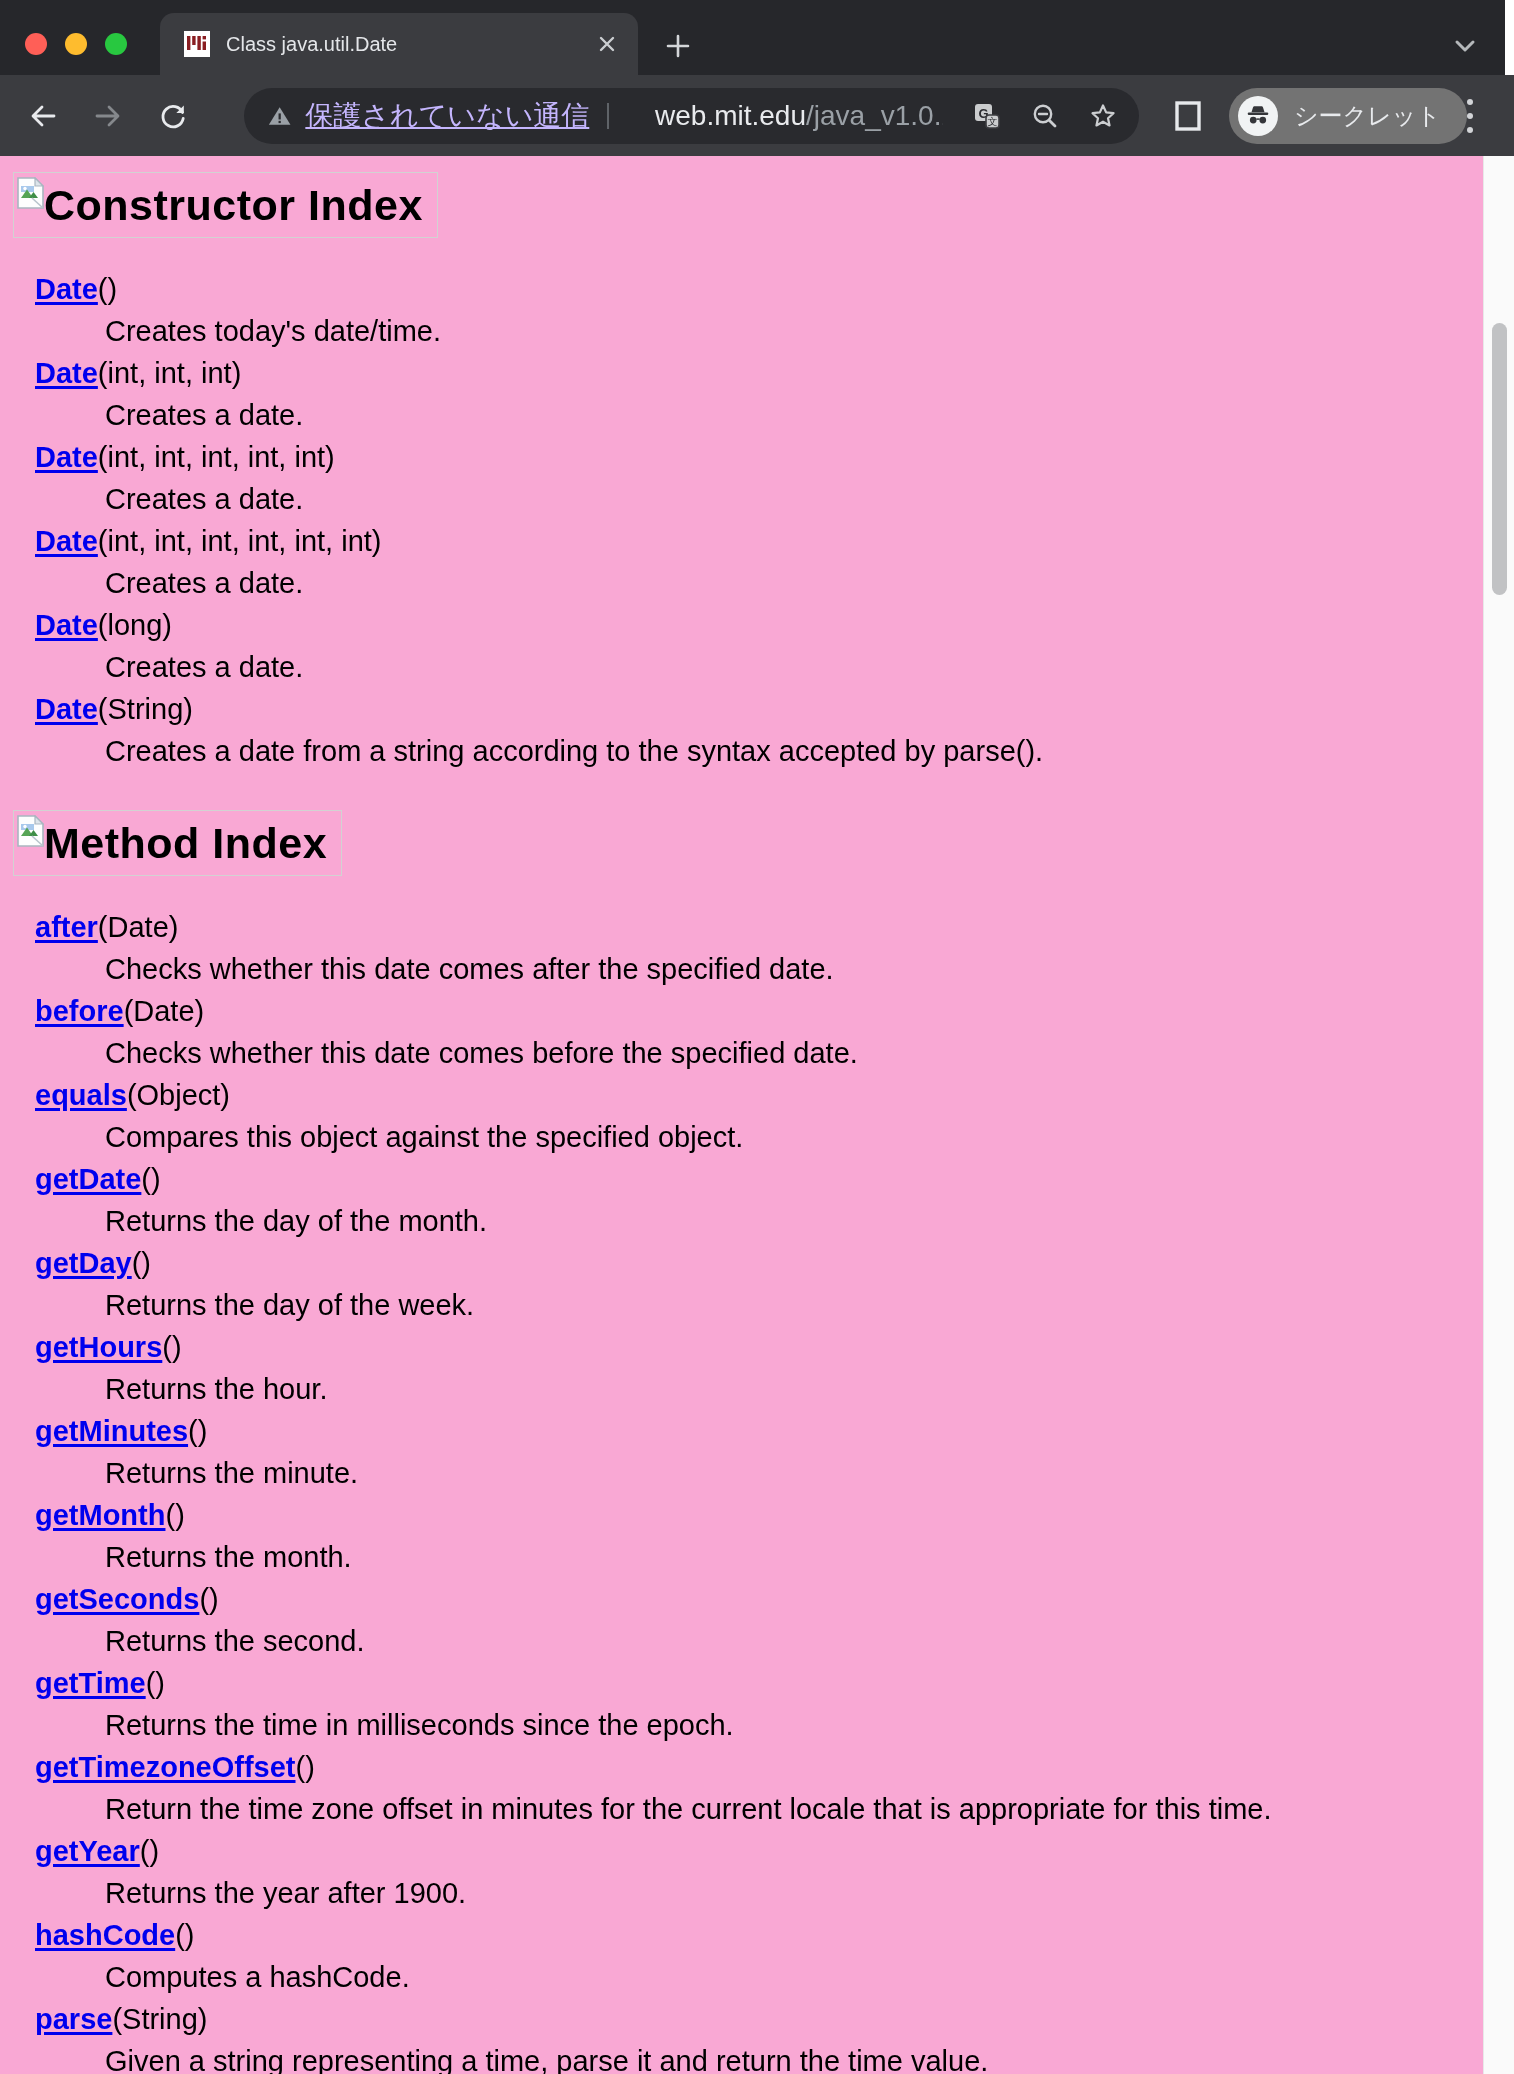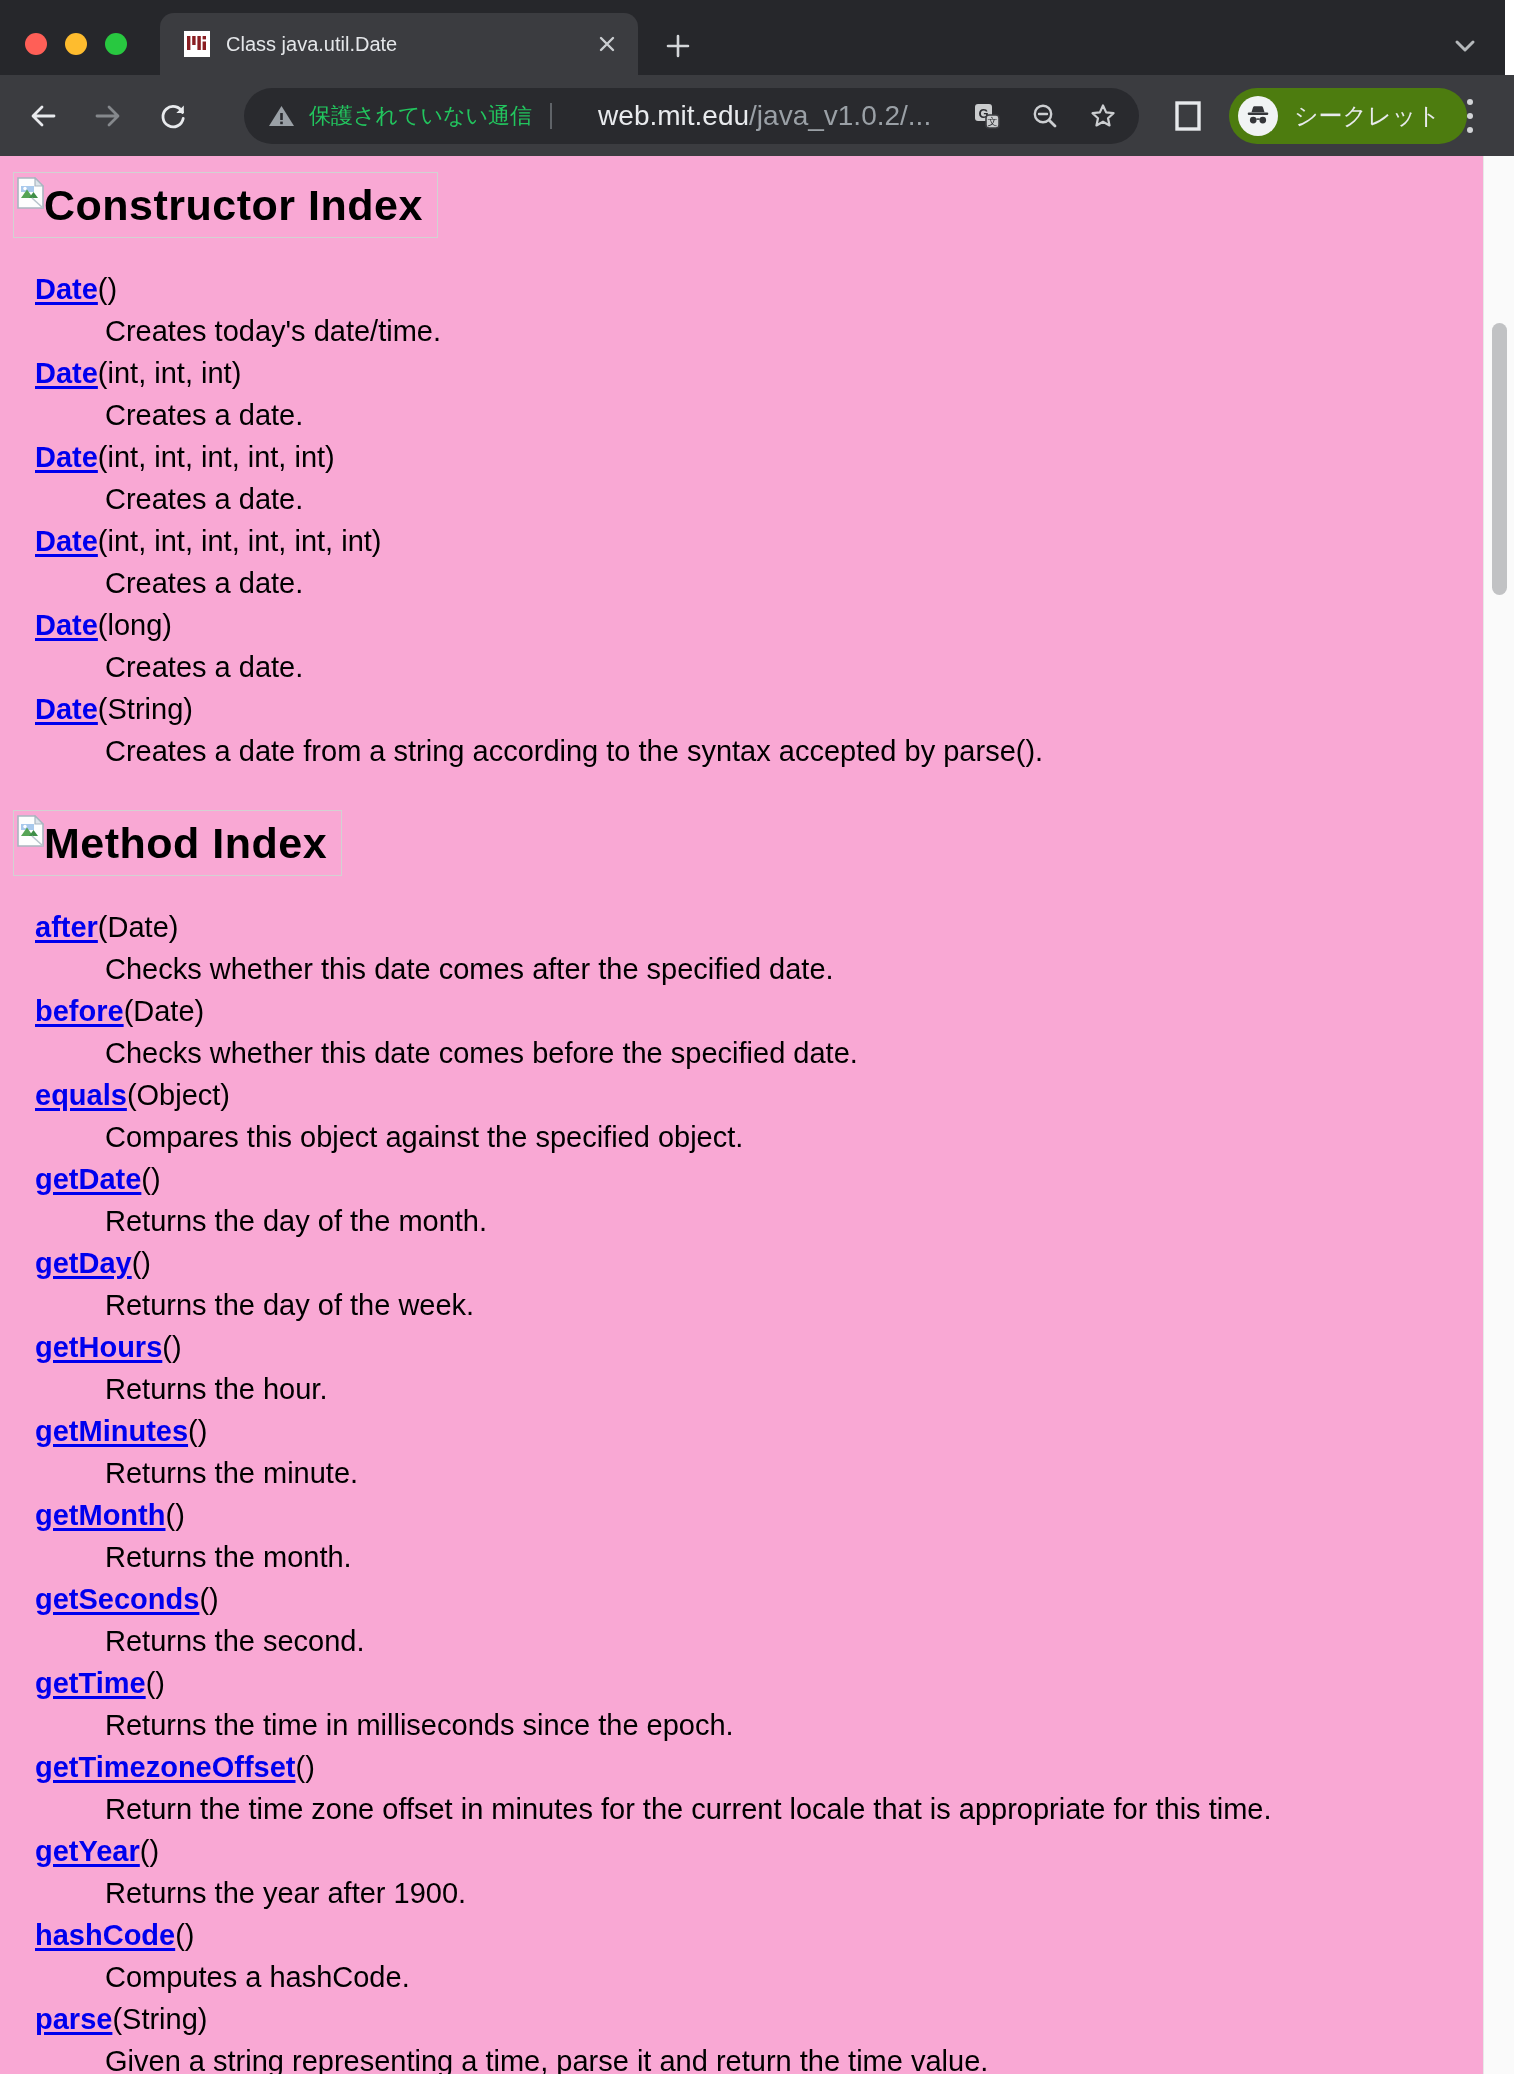--- a/index.html
+++ b/index.html
@@ -34,34 +34,34 @@
     position:absolute; top:75px; left:0; right:0; height:81px; background:#3b3c40;
     display:flex; align-items:center; padding-left:27px;
   }
   .nav-btn { width:32px; height:32px; margin-right:33px; flex:0 0 auto;
     display:flex; align-items:center; justify-content:center; }
 
   .omnibox {
     margin-left:22px; width:895px; height:56px; border-radius:28px; background:#292a2e;
     display:flex; align-items:center; padding:0 22px 0 24px; flex:0 0 auto;
   }
-  .sec-text { color:#22c55e; font-size:22px; margin-left:14px; white-space:nowrap; }
+  .sec-text { color:#c4b5fd; font-size:28px; margin-left:14px; white-space:nowrap;text-decoration:underline; }
   .url-divider { width:2px; height:26px; background:#5f6368; margin:0 18px; }
   .url-text { font-size:28px; white-space:nowrap; overflow:hidden;margin-left:28px; }
   .url-host { color:#e8eaed; }
   .url-path { color:#9aa0a6; }
   .omni-spacer { flex:1; }
   .omni-icon { width:28px; height:28px; margin-left:30px; flex:0 0 auto;
     display:flex; align-items:center; justify-content:center; }
 
   .sidepanel-btn { margin-left:36px; width:32px; height:32px;
     display:flex; align-items:center; justify-content:center; }
 
   .incognito-badge {
-    margin-left:28px; height:56px; border-radius:28px; background:#4d7c0f;
+    margin-left:28px; height:56px; border-radius:28px; background:#737373;
     display:flex; align-items:center; padding:0 26px 0 9px; flex:0 0 auto;
   }
   .incog-circle { width:40px; height:40px; border-radius:50%; background:#f1f3f4;
     display:flex; align-items:center; justify-content:center; margin-right:16px; }
   .incog-label { color:#e8eaed; font-size:24px; white-space:nowrap; }
 
   .menu-dots { margin-left:auto; margin-right:40px; width:10px; height:34px;
     display:flex; flex-direction:column; justify-content:space-between; align-items:center; }
   .menu-dots i { width:6px; height:6px; border-radius:50%; background:#d2d4d7; }
 

